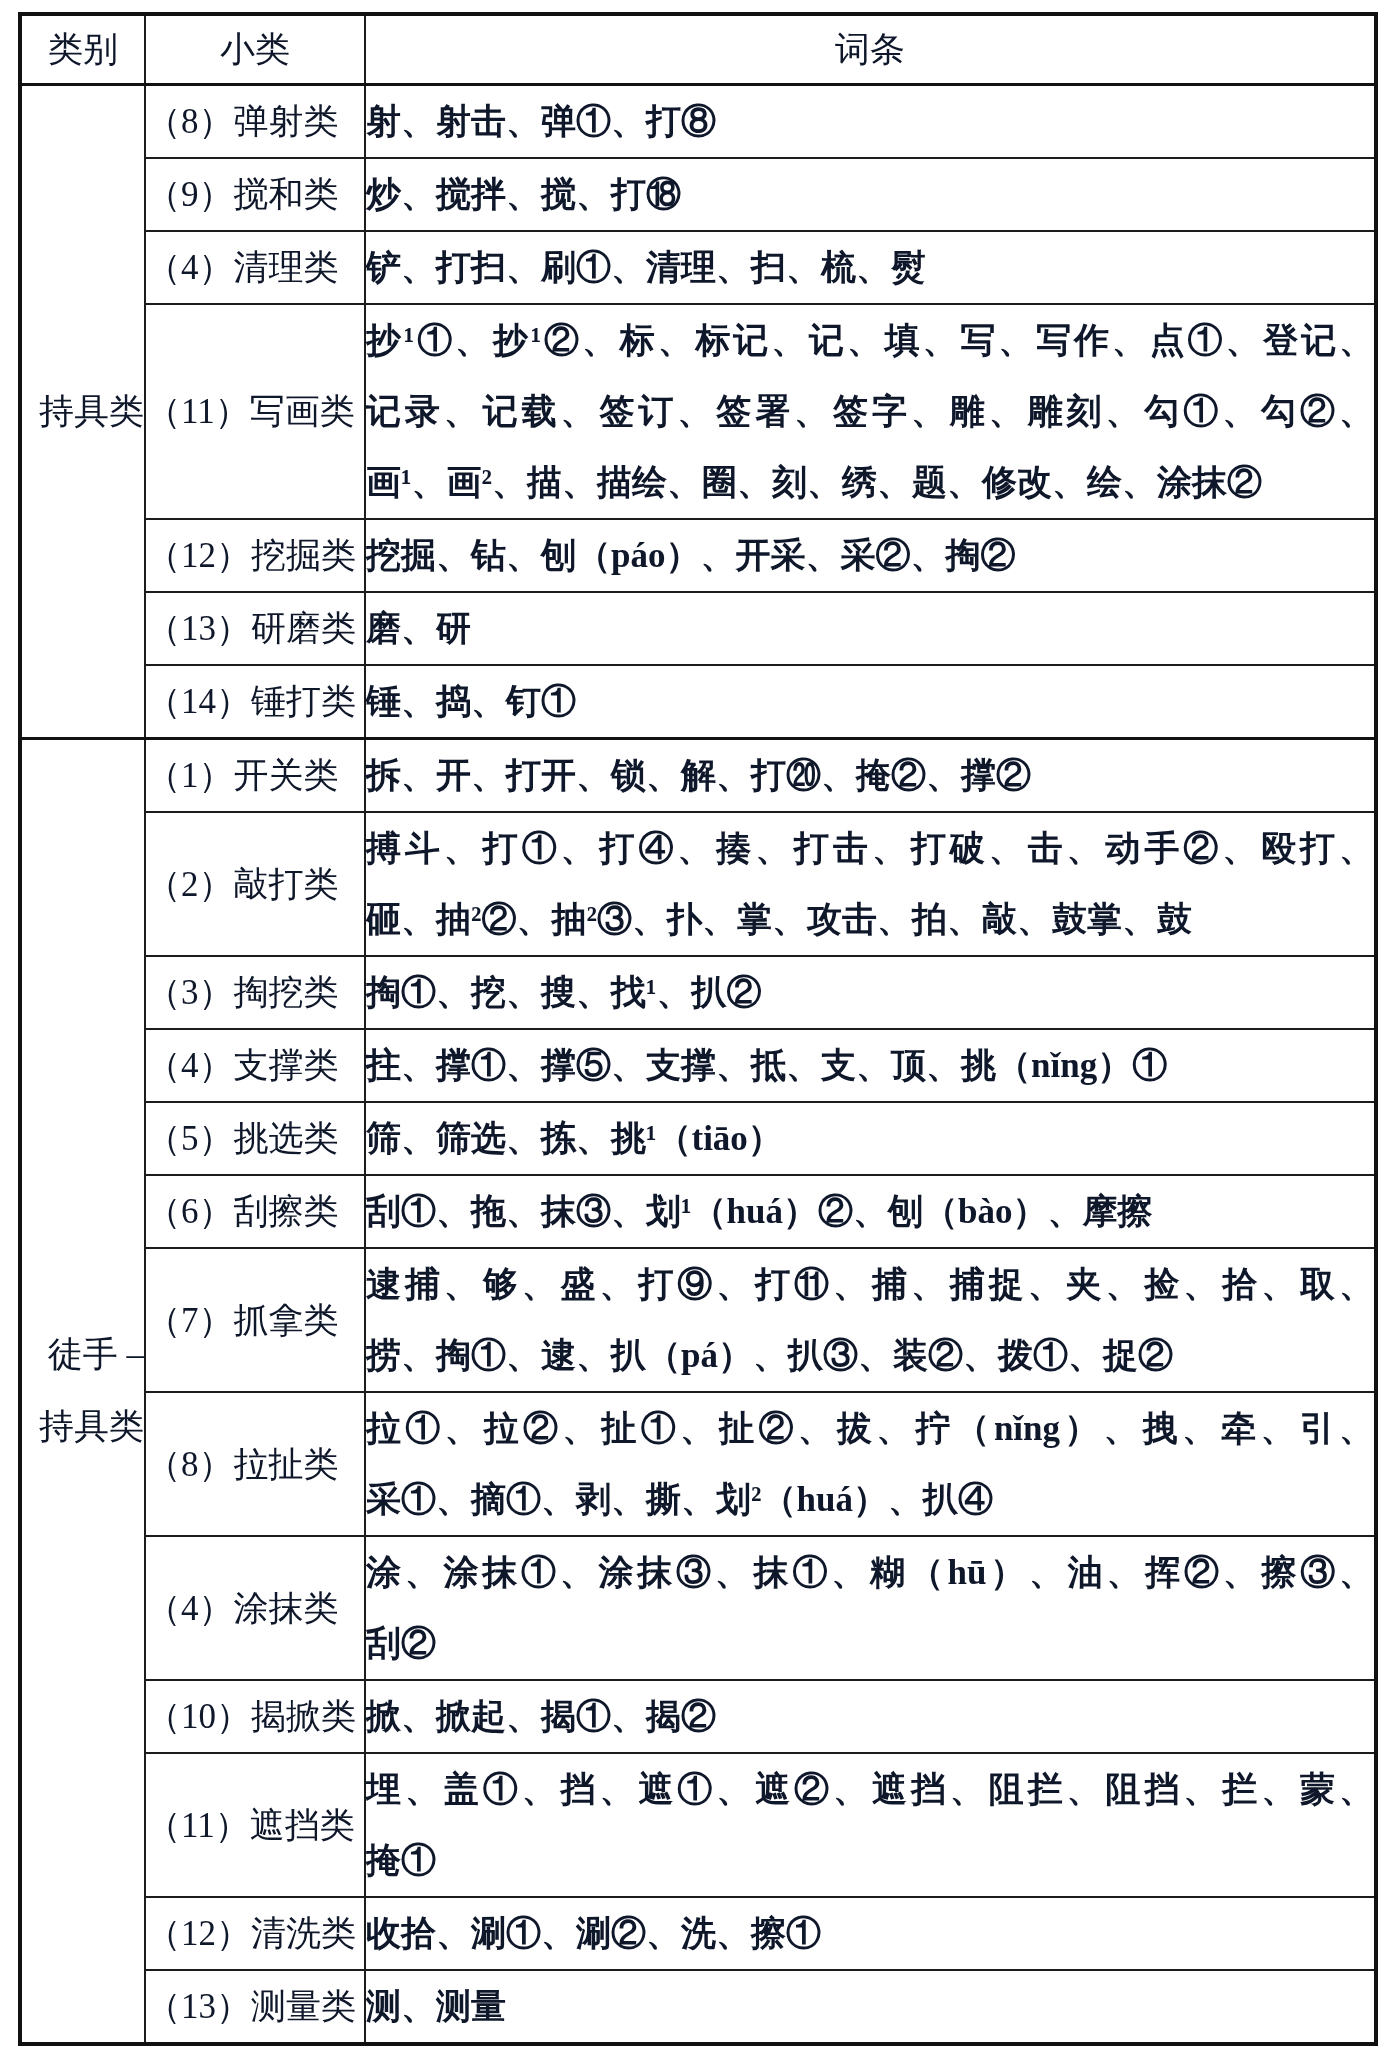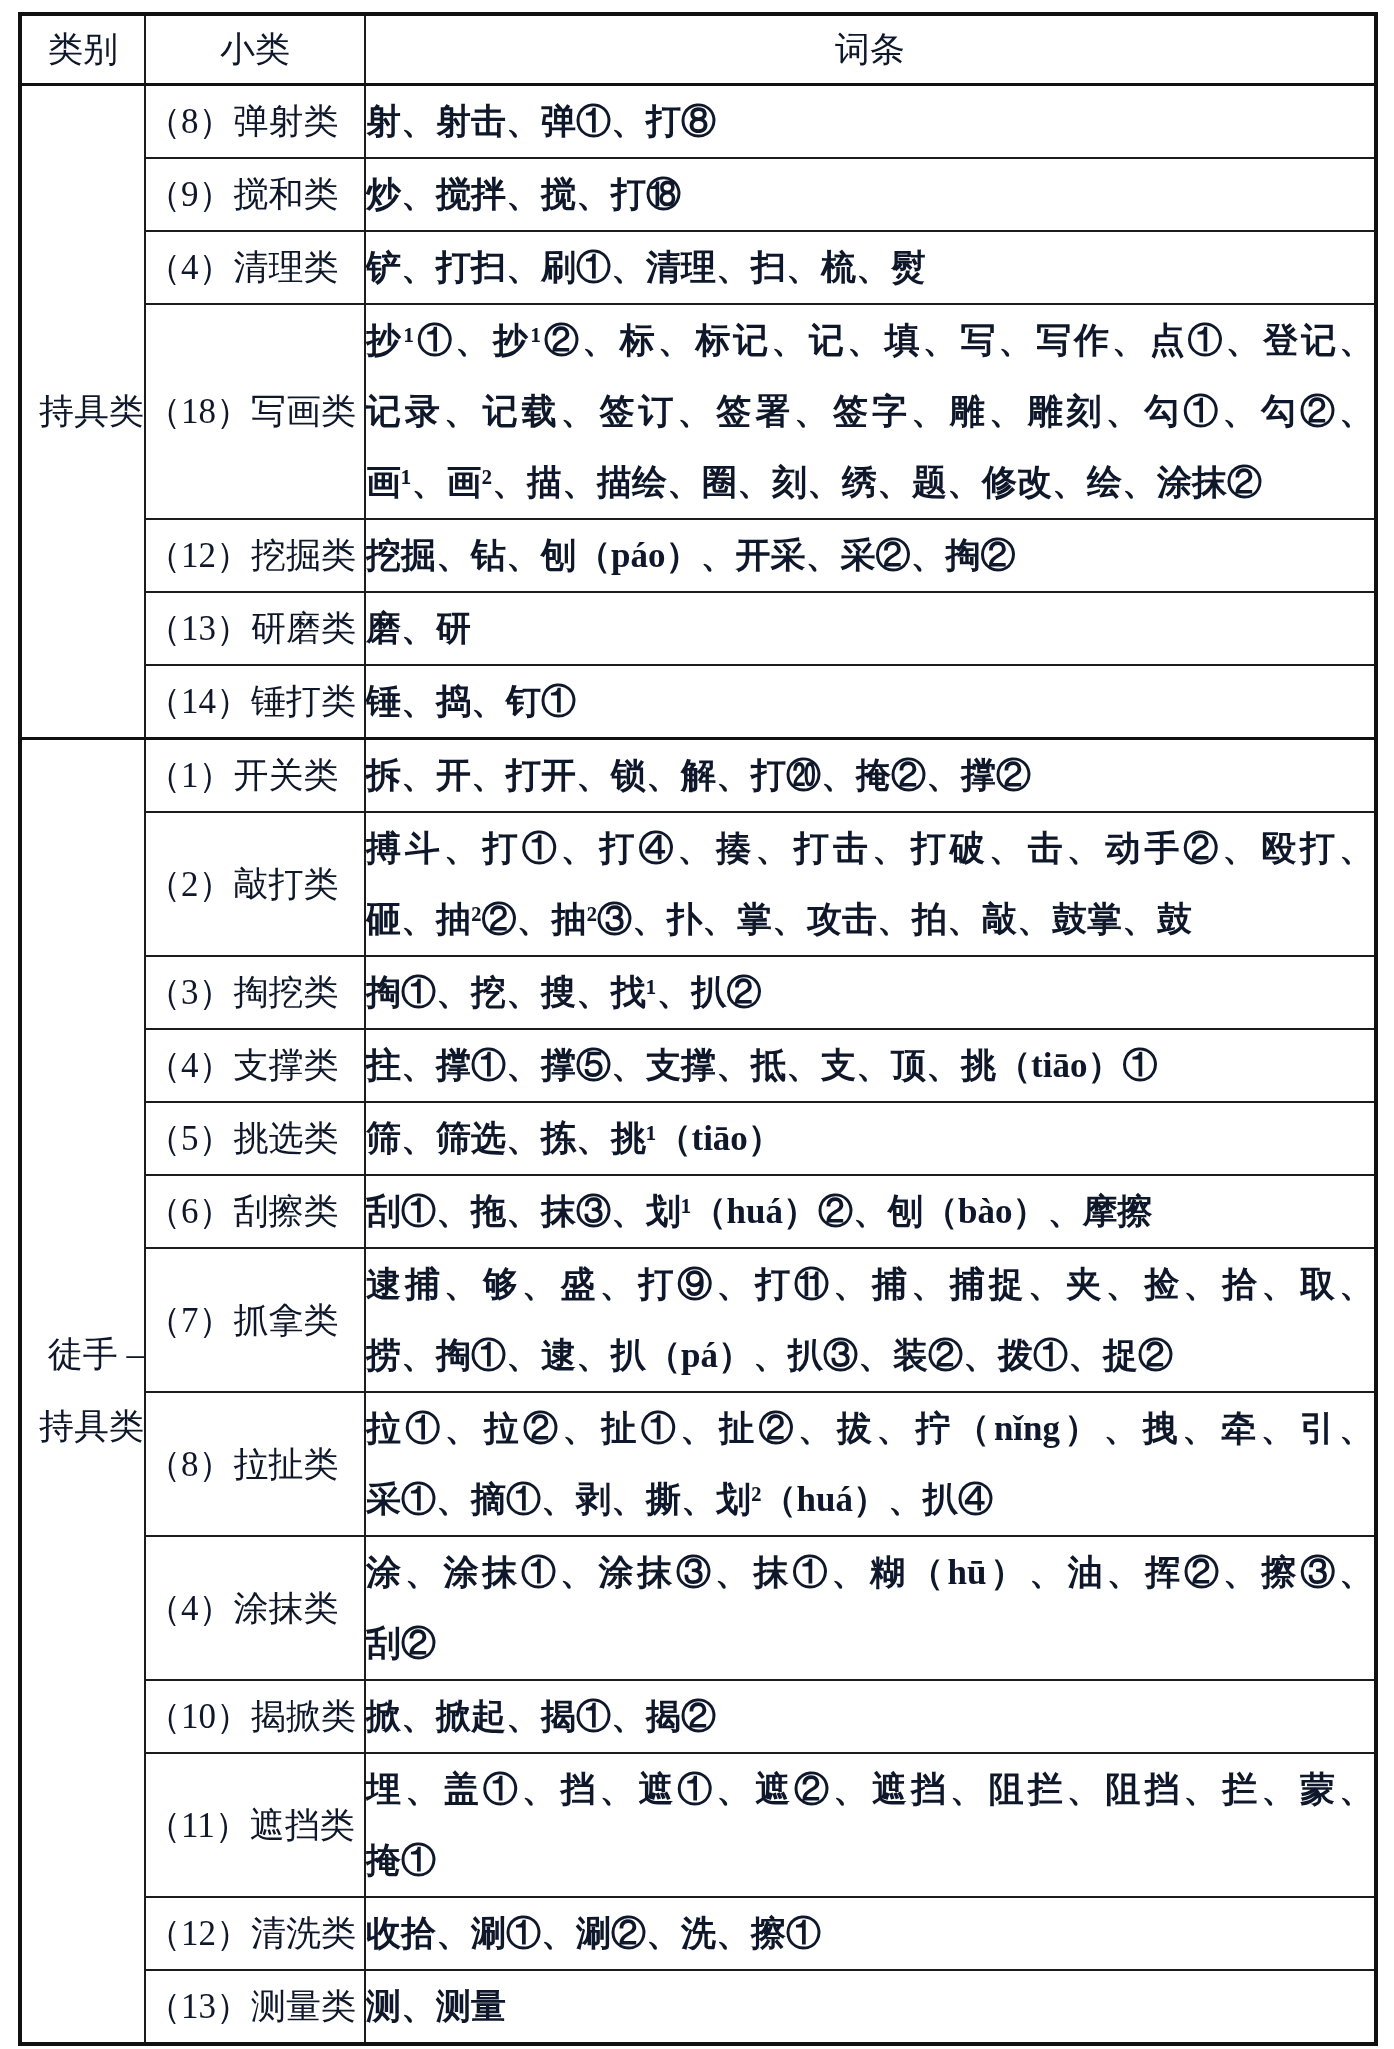--- a/index.html
+++ b/index.html
@@ -102,21 +102,21 @@
             <div class="wline">炒、搅拌、搅、打⑱</div>
           </td>
         </tr>
         <tr>
           <td class="label">（4）清理类</td>
           <td class="words">
             <div class="wline">铲、打扫、刷①、清理、扫、梳、熨</div>
           </td>
         </tr>
         <tr>
-          <td class="label">（18）写画类</td>
+          <td class="label">（11）写画类</td>
           <td class="words">
             <div class="wline fill">抄¹①、抄¹②、标、标记、记、填、写、写作、点①、登记、</div>
             <div class="wline fill">记录、记载、签订、签署、签字、雕、雕刻、勾①、勾②、</div>
             <div class="wline">画¹、画²、描、描绘、圈、刻、绣、题、修改、绘、涂抹②</div>
           </td>
         </tr>
         <tr>
           <td class="label">（12）挖掘类</td>
           <td class="words">
             <div class="wline">挖掘、钻、刨（páo）、开采、采②、掏②</div>
@@ -153,21 +153,21 @@
         </tr>
         <tr>
           <td class="label">（3）掏挖类</td>
           <td class="words">
             <div class="wline">掏①、挖、搜、找¹、扒②</div>
           </td>
         </tr>
         <tr>
           <td class="label">（4）支撑类</td>
           <td class="words">
-            <div class="wline">拄、撑①、撑⑤、支撑、抵、支、顶、挑（tiāo）①</div>
+            <div class="wline">拄、撑①、撑⑤、支撑、抵、支、顶、挑（nǐng）①</div>
           </td>
         </tr>
         <tr>
           <td class="label">（5）挑选类</td>
           <td class="words">
             <div class="wline">筛、筛选、拣、挑¹（tiāo）</div>
           </td>
         </tr>
         <tr>
           <td class="label">（6）刮擦类</td>

